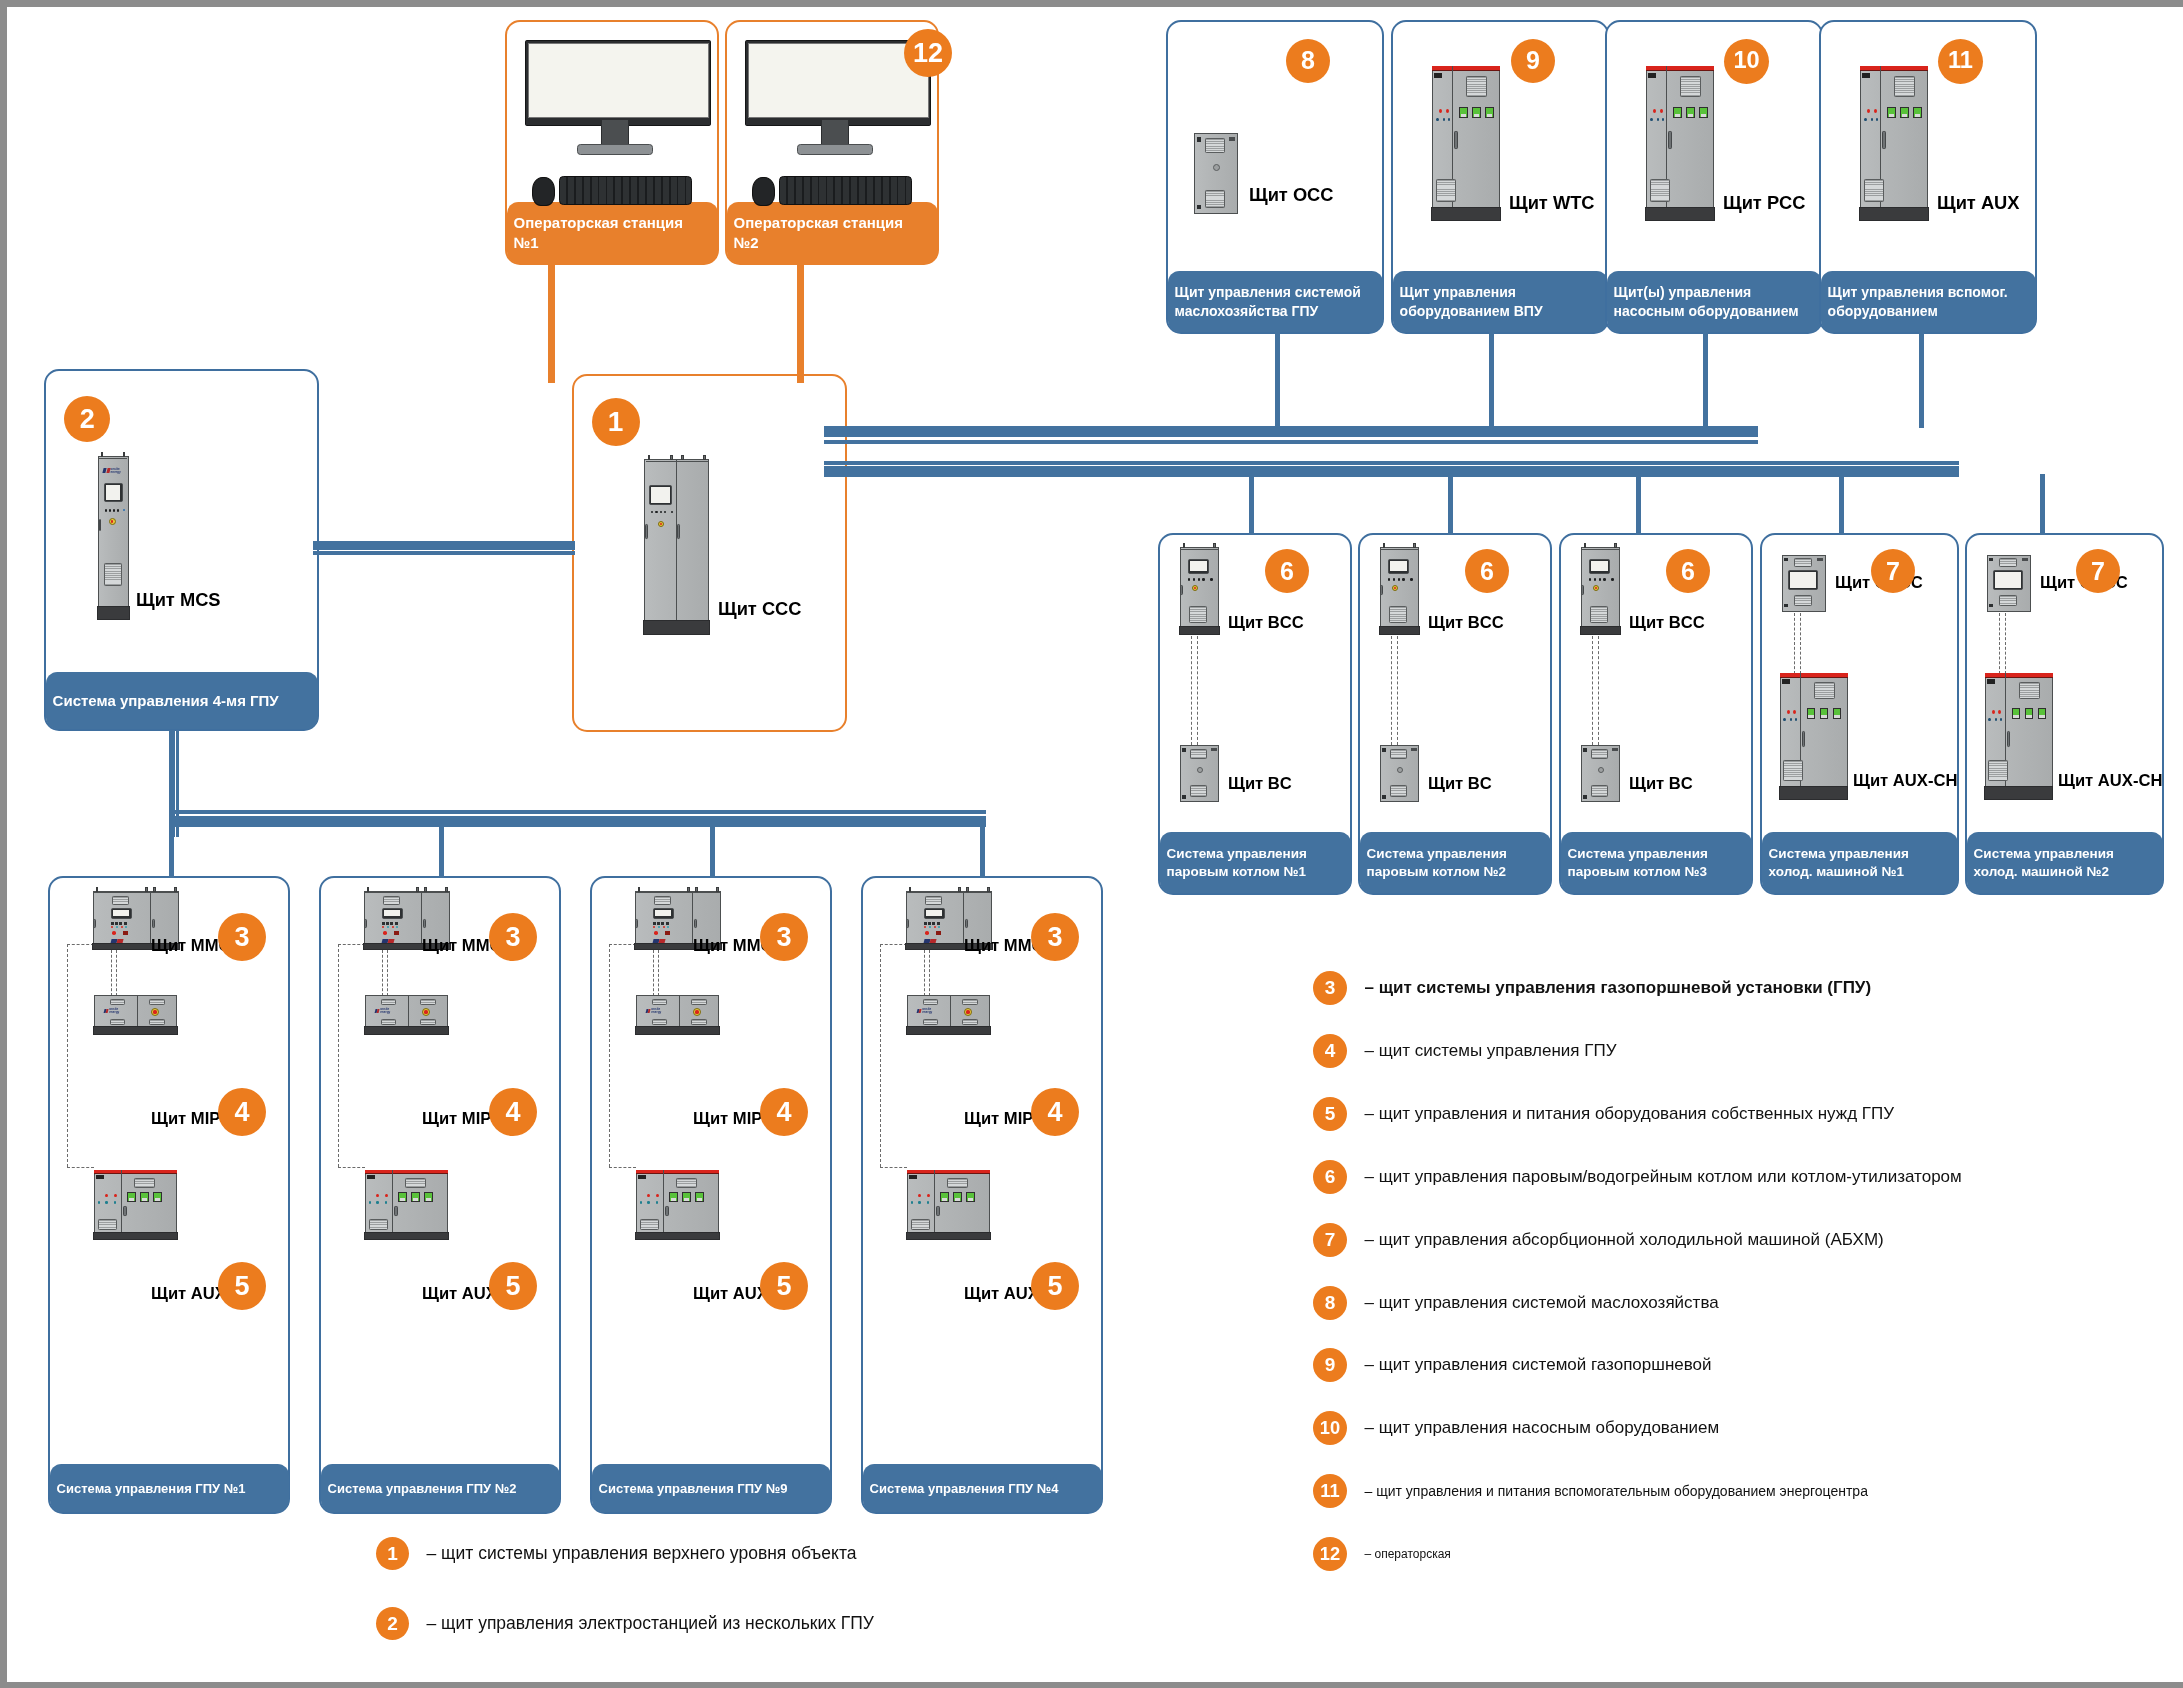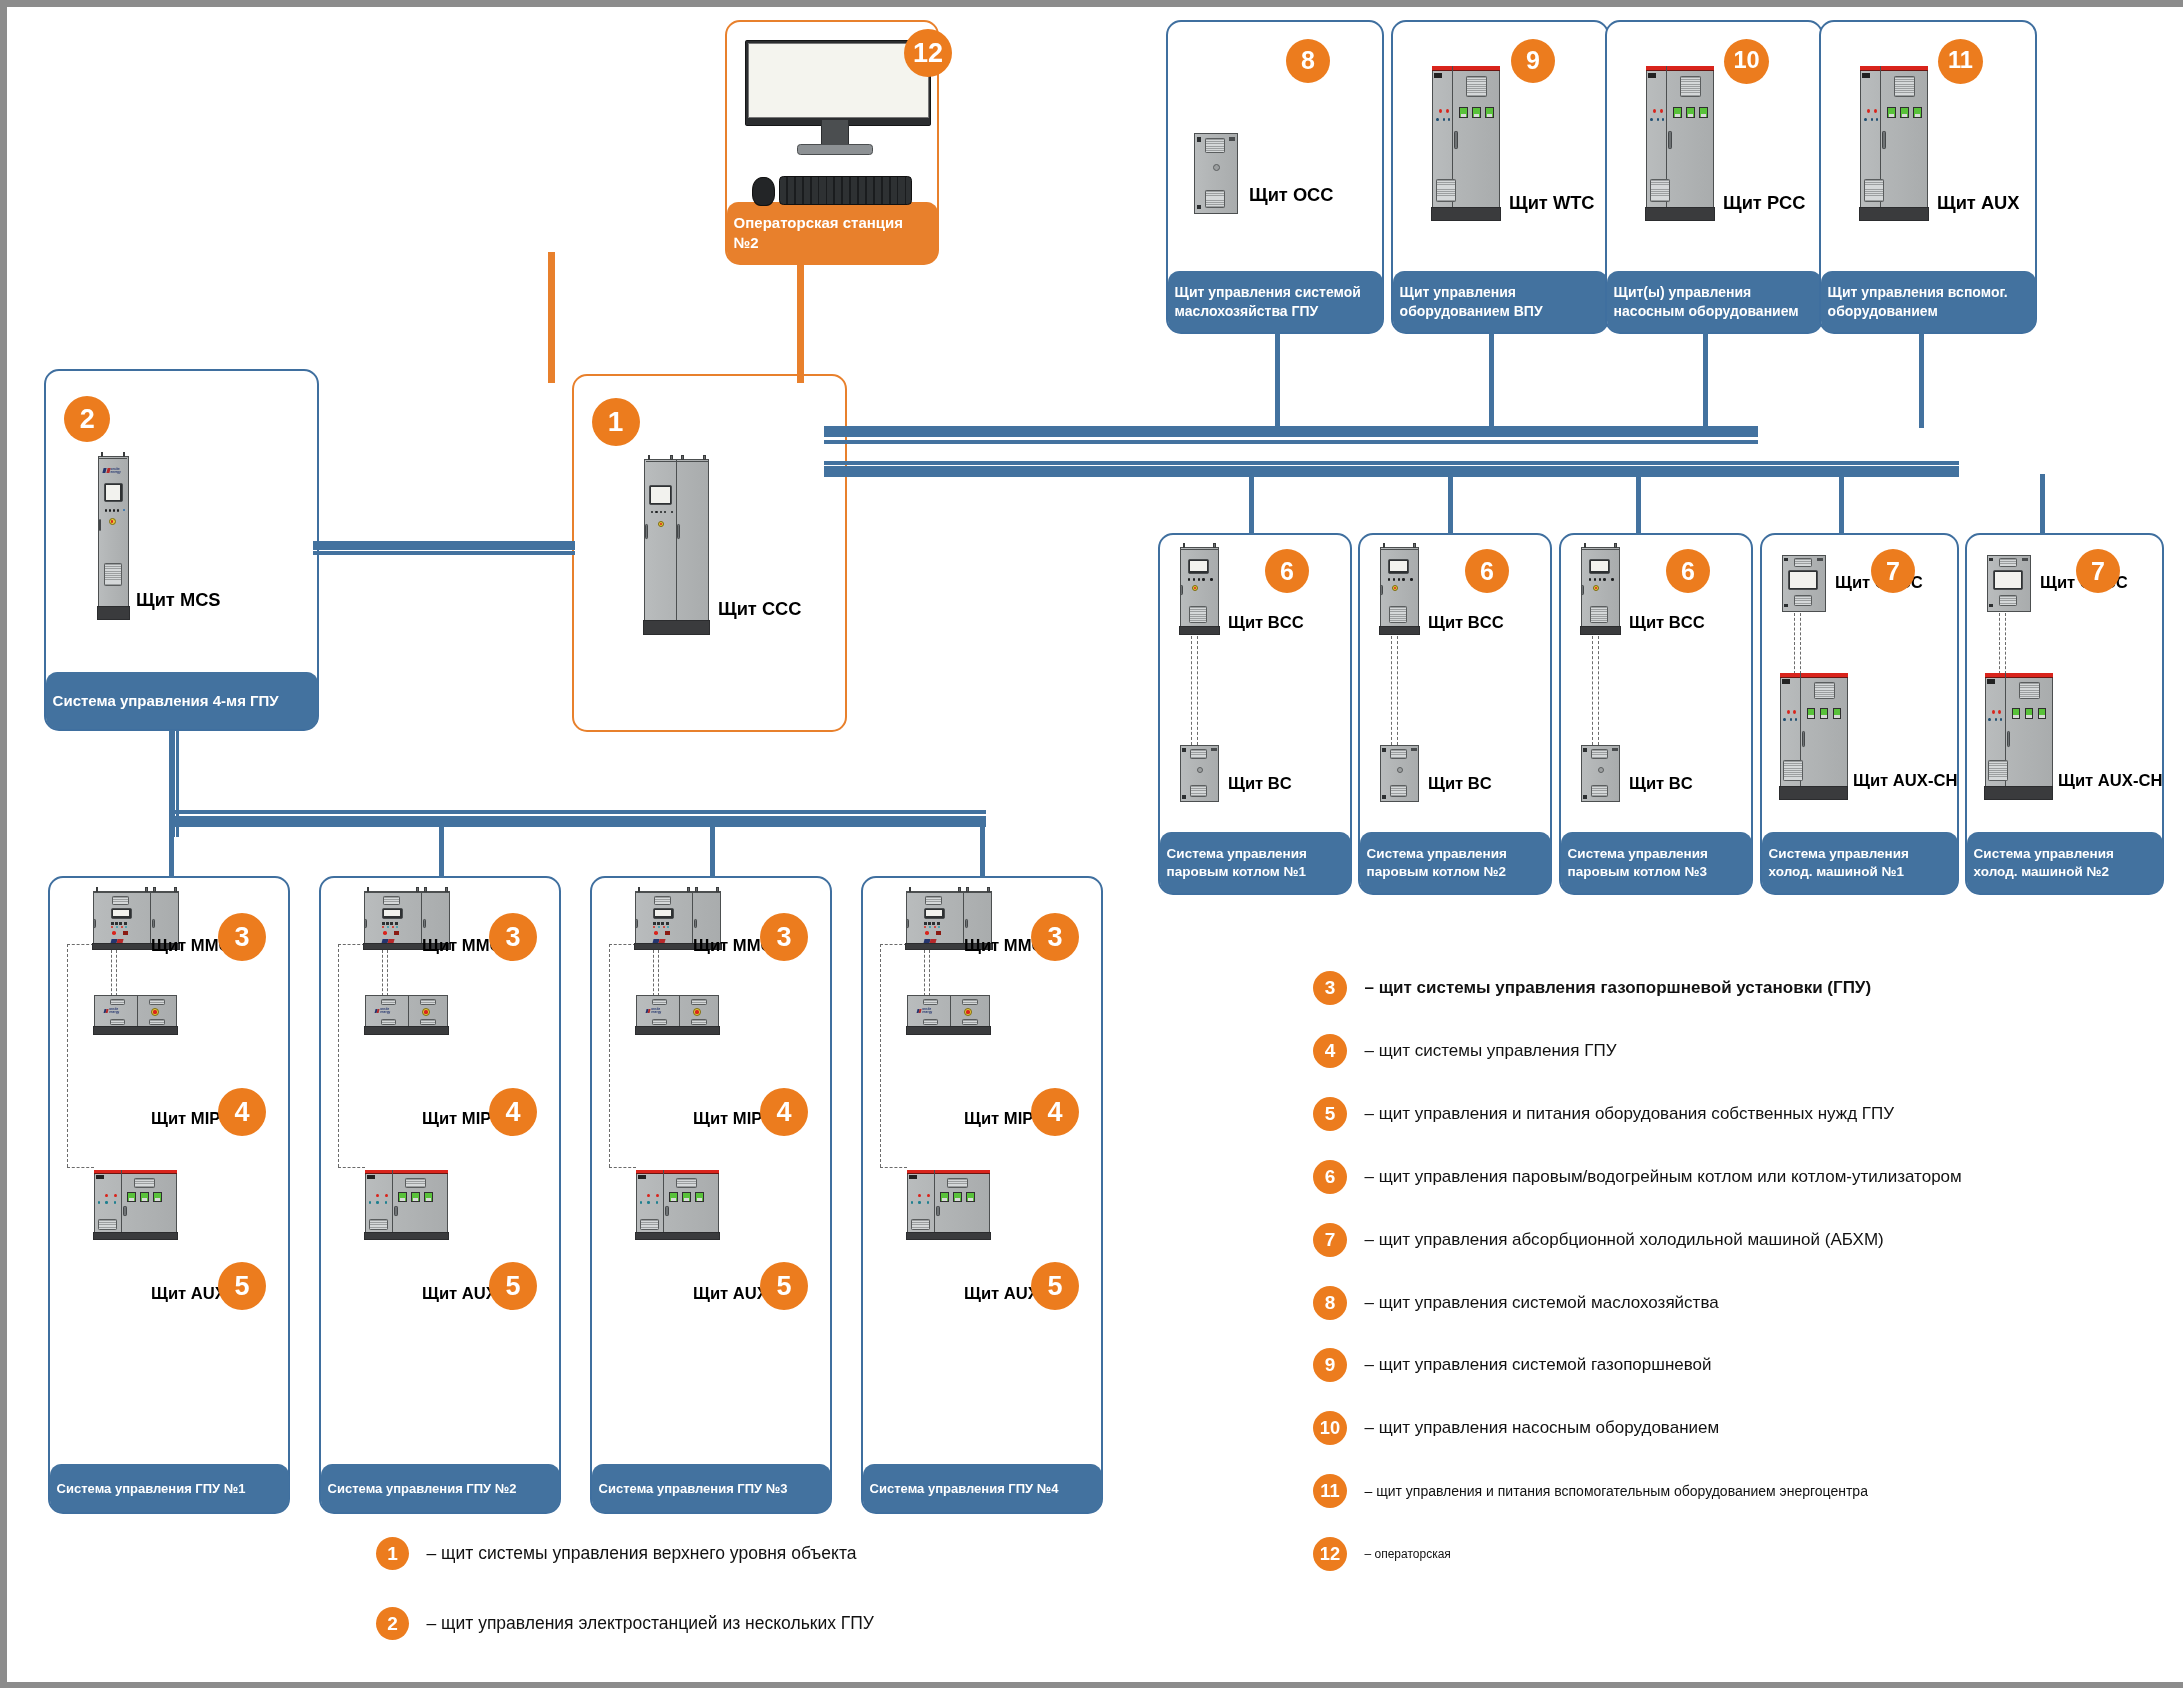--- a/index.html
+++ b/index.html
@@ -120,20 +120,34 @@
 
   <div class="bus" style="left:162px;top:723px;width:6.1px;height:107px;"></div>
   <div class="busthin" style="left:169px;top:723px;width:2.6px;height:107px;"></div>
   <div class="busthin" style="left:162px;top:803px;width:817px;height:4.4px;"></div>
   <div class="bus" style="left:162px;top:809px;width:817px;height:10.5px;"></div>
   <div class="bus" style="left:162px;top:819px;width:5.2px;height:52px;"></div>
   <div class="bus" style="left:432px;top:819px;width:5.2px;height:52px;"></div>
   <div class="bus" style="left:703px;top:819px;width:5.2px;height:52px;"></div>
   <div class="bus" style="left:973px;top:819px;width:5.2px;height:52px;"></div>
 
+  <div class="card orange" style="left:498px;top:13px;width:214px;height:245px;">
+    <div class="mon" style="left:17.5px;top:17.5px;width:179px;height:118px;">
+      <div class="bez" style="height:79px;">
+          <div class="scr scr-b" style="height:73px;"></div>
+        </div>
+      <div class="neck" style="left:76px;top:79px;width:26px;height:26px;"></div>
+      <div class="base" style="left:52px;top:104px;width:74px;height:9.6px;"></div>
+    </div>
+    <div class="mouse" style="left:25px;top:155px;width:21px;height:27px;"></div>
+    <div class="kbd" style="left:52px;top:154px;width:131px;height:27px;"></div>
+    <div class="cap orange" style="height:61px;font-size:15px;">
+      <span>Операторская станция №1</span>
+    </div>
+  </div>
 
   <div class="card orange" style="left:718px;top:13px;width:214px;height:245px;">
     <div class="mon" style="left:17.5px;top:17.5px;width:179px;height:118px;">
       <div class="bez" style="height:79px;">
           <div class="scr scr-c" style="height:73px;"></div>
         </div>
       <div class="neck" style="left:76px;top:79px;width:26px;height:26px;"></div>
       <div class="base" style="left:52px;top:104px;width:74px;height:9.6px;"></div>
     </div>
     <div class="mouse" style="left:25px;top:155px;width:21px;height:27px;"></div>
@@ -794,21 +808,21 @@
       <div class="sw" style="left:33px;top:22px;width:8.7px;height:9.6px;"></div>
       <div class="sw" style="left:46px;top:22px;width:8.7px;height:9.6px;"></div>
       <div class="sw" style="left:59px;top:22px;width:8.7px;height:9.6px;"></div>
       <div class="handle" style="left:29px;top:36px;width:3.5px;height:9.6px;"></div>
       <div class="vent" style="left:4.4px;top:49px;width:19px;height:10.5px;"></div>
       <div class="plinth" style="top:62px;height:7.9px;"></div>
     </div>
     <div class="plabel" style="left:101px;top:406px;font-size:16.6px;">Щит AUX-E</div>
 
     <div class="cap" style="height:48px;font-size:13px;">
-      <span>Система управления ГПУ №3</span>
+      <span>Система управления ГПУ №9</span>
       </div>
   </div>
 
   <div class="card" style="left:854px;top:869px;width:242px;height:638px;">
     <div class="badge" style="left:168px;top:35px;width:48px;height:48px;font-size:27px;">
       <span>3</span>
       </div>
     <div class="badge" style="left:168px;top:210px;width:48px;height:48px;font-size:27px;">
       <span>4</span>
       </div>

